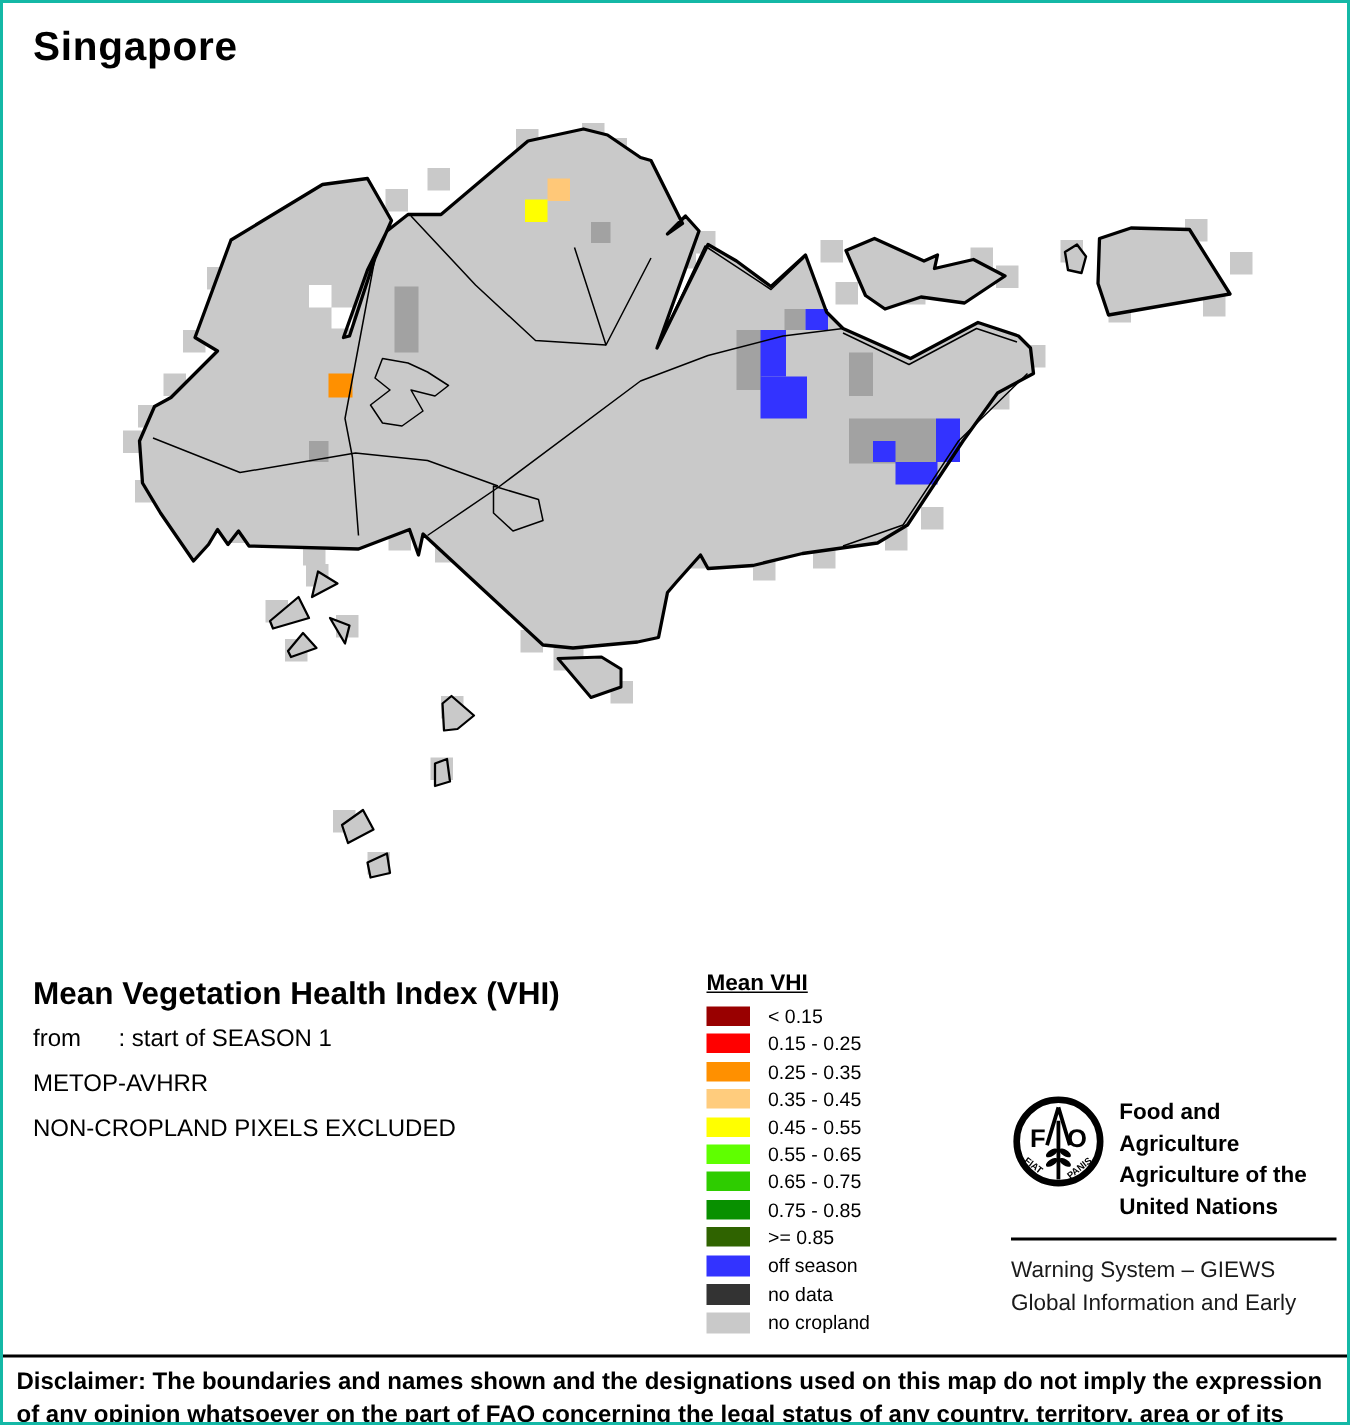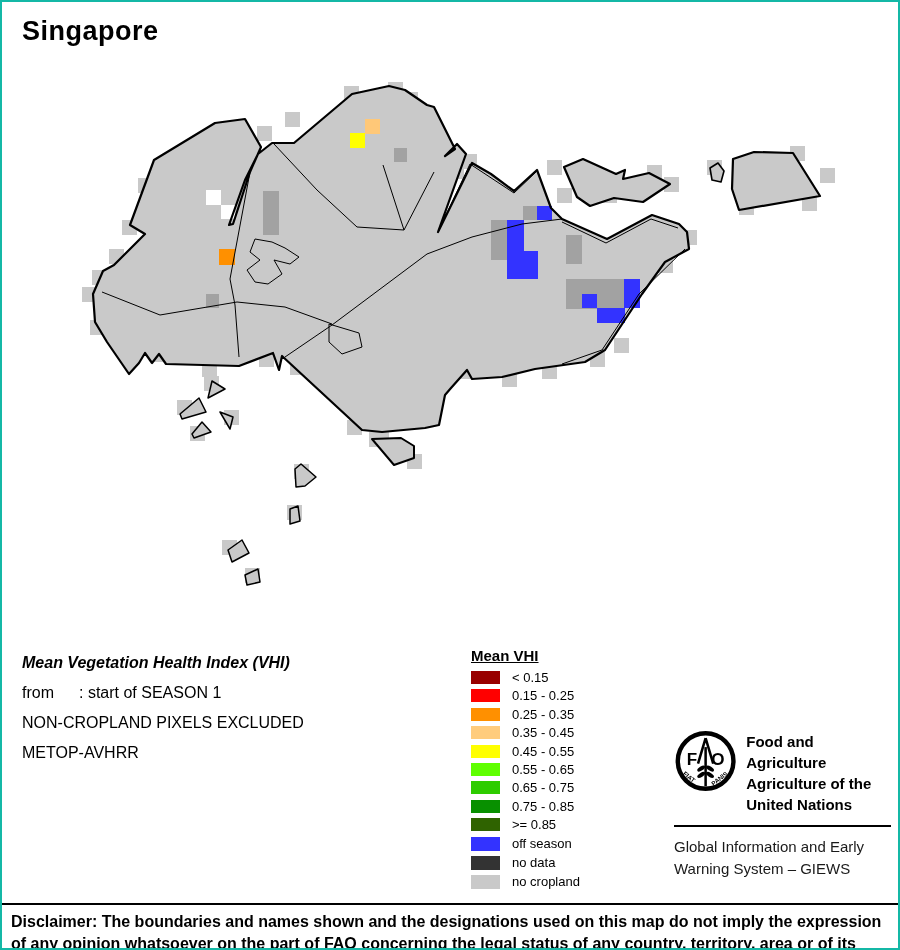--- a/index.html
+++ b/index.html
@@ -2,21 +2,21 @@
 <html><head>
 <meta charset="utf-8">
 <style>
   html,body{margin:0;padding:0;background:#fff;}
   .page{position:relative;width:900px;height:950px;border:2px solid #14b8a6;background:#fff;
         box-sizing:border-box;overflow:hidden;font-family:"Liberation Sans",sans-serif;color:#000;}
   .title{position:absolute;left:20px;top:14px;font-size:27px;font-weight:bold;margin:0;letter-spacing:.5px;}
   #map-svg{position:absolute;left:0;top:0;}
   
   .info{position:absolute;left:20px;top:646px;font-size:16px;line-height:30px;}
-  .info .head{font-weight:bold;font-size:16px;font-style:italic;}
+  .info .head{font-weight:bold;font-size:21px;}
   .info .lbl{display:inline-block;width:57px;}
   .info p{margin:0;}
   
   .legend{position:absolute;left:469px;top:645px;}
   .legend .ltitle{font-weight:bold;font-size:15px;text-decoration:underline;margin:0 0 7px 0;}
   .lrow{display:flex;align-items:center;height:13px;margin-bottom:5.4px;}
   .lrow .sw{width:29px;height:13px;display:inline-block;flex:0 0 29px;}
   .lrow .ll{font-size:13px;margin-left:12px;white-space:nowrap;}
   .lextra{}
   .lextra .lrow{height:14px;margin-bottom:5px;}
@@ -154,22 +154,22 @@
       <path d="M272,142 L315,188 L355,225 L402,228"></path>
       <path d="M253,237 L270,240 L283,246 L297,255 L288,262 L272,258 L280,272 L266,282 L253,280 L245,268 L258,258 L248,250 Z"></path>
       <path d="M560,220 L604,241 L649,217 L676,226"></path>
       <path d="M683,247 L637,292 L600,348 L560,362"></path>
     </g>
   </svg>
 
   <div class="info">
     <p class="head">Mean Vegetation Health Index (VHI)</p>
     <p><span class="lbl">from</span><span>: start of SEASON 1</span></p>
+    <p>METOP-AVHRR</p>
     <p>NON-CROPLAND PIXELS EXCLUDED</p>
-    <p>METOP-AVHRR</p>
   </div>
 
   <div class="legend">
     <p class="ltitle">Mean VHI</p>
     <div class="lrow">
         <span class="sw" style="background: rgb(153, 0, 0);"></span>
         <span class="ll">&lt; 0.15</span>
       </div>
     <div class="lrow">
         <span class="sw" style="background: rgb(255, 0, 0);"></span>
@@ -235,20 +235,20 @@
         <text x="58" y="83" font-size="10" font-weight="bold" font-family="Liberation Sans, sans-serif" transform="rotate(-38 70 80)">PANIS</text>
       </svg>
       <div class="name">
         <div>Food and Agriculture</div>
         <div>Agriculture of the</div>
         <div>United Nations</div>
       </div>
     </div>
     <hr class="rule">
     <div class="sub">
+      <div>Warning System – GIEWS</div>
       <div>Global Information and Early</div>
-      <div>Warning System – GIEWS</div>
     </div>
   </div>
 
   <div class="disclaimer">Disclaimer: The boundaries and names shown and the designations used on this map do not imply the expression of any opinion whatsoever on the part of FAO concerning the legal status of any country, territory, area or of its authorities, or concerning the delimitation of its frontiers and boundaries.</div>
 
 </div>
 
 </body></html>

